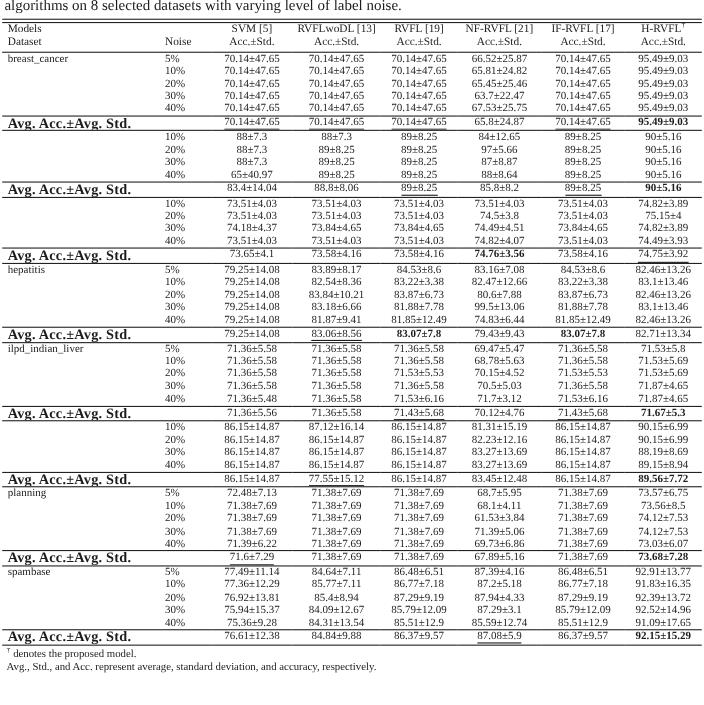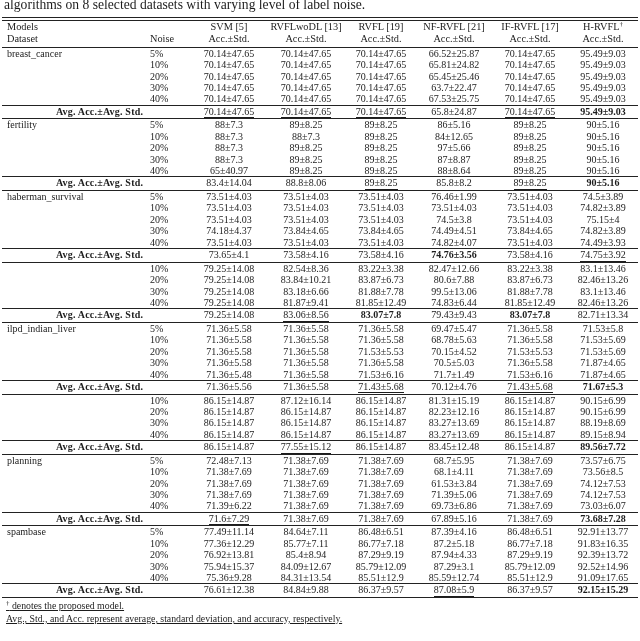--- a/index.html
+++ b/index.html
@@ -53,29 +53,29 @@
   }
   thead tr.sub td { border-bottom: 1px solid #222; padding-bottom: 1px; }
   td.left  { text-align: left; padding-left: 5px; }
   td.noise { text-align: left; padding-right: 15px; }
   sup { font-size: 7px; line-height: 0; }
   tr.avg td {
     border-top: 1.4px solid #222;
     border-bottom: 1px solid #222;
     line-height: 12.6px;
   }
-  tr.avg td.left { font-weight: bold; font-size: 10px; letter-spacing: 0.2px; text-align: center; }
+  tr.avg td.left { font-weight: bold; font-size: 13px; letter-spacing: 0.2px; }
   .b { font-weight: bold; }
   .u { border-bottom: 0.9px solid #1c1c1c; padding-bottom: 0px; display: inline-block; line-height: 10.4px; }
   .footnotes {
     font-size: 9.8px;
     line-height: 12.8px;
     padding: 2px 0 4px 4px;
   }
-  .footnotes div { white-space: nowrap; overflow: hidden; text-decoration: underline; }
+  .footnotes div { white-space: nowrap; overflow: hidden; }
 </style>
 </head>
 <body>
 
 <div class="page">
   <div class="caption">algorithms on 8 selected datasets with varying level of label noise.</div>
 
   <div class="rule-double"></div>
 
   <table>
@@ -165,30 +165,20 @@
         <tr class="avg">
           <td class="left" colspan="2">Avg. Acc.±Avg. Std.</td>
           <td><span class="u">70.14±47.65</span></td>
           <td><span class="u">70.14±47.65</span></td>
           <td><span class="u">70.14±47.65</span></td>
           <td><span>65.8±24.87</span></td>
           <td><span class="u">70.14±47.65</span></td>
           <td><span class="b">95.49±9.03</span></td>
         </tr>
         <tr>
-          <td class="left">fertility</td>
-          <td class="noise">5%</td>
-          <td>88±7.3</td>
-          <td>89±8.25</td>
-          <td>89±8.25</td>
-          <td>86±5.16</td>
-          <td>89±8.25</td>
-          <td>90±5.16</td>
-        </tr>
-        <tr>
           <td class="left"></td>
           <td class="noise">10%</td>
           <td>88±7.3</td>
           <td>88±7.3</td>
           <td>89±8.25</td>
           <td>84±12.65</td>
           <td>89±8.25</td>
           <td>90±5.16</td>
         </tr>
         <tr>
@@ -224,30 +214,20 @@
         <tr class="avg">
           <td class="left" colspan="2">Avg. Acc.±Avg. Std.</td>
           <td><span>83.4±14.04</span></td>
           <td><span>88.8±8.06</span></td>
           <td><span class="u">89±8.25</span></td>
           <td><span>85.8±8.2</span></td>
           <td><span class="u">89±8.25</span></td>
           <td><span class="b">90±5.16</span></td>
         </tr>
         <tr>
-          <td class="left">haberman_survival</td>
-          <td class="noise">5%</td>
-          <td>73.51±4.03</td>
-          <td>73.51±4.03</td>
-          <td>73.51±4.03</td>
-          <td>76.46±1.99</td>
-          <td>73.51±4.03</td>
-          <td>74.5±3.89</td>
-        </tr>
-        <tr>
           <td class="left"></td>
           <td class="noise">10%</td>
           <td>73.51±4.03</td>
           <td>73.51±4.03</td>
           <td>73.51±4.03</td>
           <td>73.51±4.03</td>
           <td>73.51±4.03</td>
           <td>74.82±3.89</td>
         </tr>
         <tr>
@@ -283,20 +263,30 @@
         <tr class="avg">
           <td class="left" colspan="2">Avg. Acc.±Avg. Std.</td>
           <td><span>73.65±4.1</span></td>
           <td><span>73.58±4.16</span></td>
           <td><span>73.58±4.16</span></td>
           <td><span class="b">74.76±3.56</span></td>
           <td><span>73.58±4.16</span></td>
           <td><span class="u">74.75±3.92</span></td>
         </tr>
         <tr>
+          <td class="left">hepatitis</td>
+          <td class="noise">5%</td>
+          <td>79.25±14.08</td>
+          <td>83.89±8.17</td>
+          <td>84.53±8.6</td>
+          <td>83.16±7.08</td>
+          <td>84.53±8.6</td>
+          <td>82.46±13.26</td>
+        </tr>
+        <tr>
           <td class="left"></td>
           <td class="noise">10%</td>
           <td>79.25±14.08</td>
           <td>82.54±8.36</td>
           <td>83.22±3.38</td>
           <td>82.47±12.66</td>
           <td>83.22±3.38</td>
           <td>83.1±13.46</td>
         </tr>
         <tr>
@@ -377,21 +367,21 @@
           <td>70.5±5.03</td>
           <td>71.36±5.58</td>
           <td>71.87±4.65</td>
         </tr>
         <tr>
           <td class="left"></td>
           <td class="noise">40%</td>
           <td>71.36±5.48</td>
           <td>71.36±5.58</td>
           <td>71.53±6.16</td>
-          <td>71.7±1.49</td>
+          <td>71.7±3.12</td>
           <td>71.53±6.16</td>
           <td>71.87±4.65</td>
         </tr>
         <tr class="avg">
           <td class="left" colspan="2">Avg. Acc.±Avg. Std.</td>
           <td><span>71.36±5.56</span></td>
           <td><span>71.36±5.58</span></td>
           <td><span class="u">71.43±5.68</span></td>
           <td><span>70.12±4.76</span></td>
           <td><span class="u">71.43±5.68</span></td>

